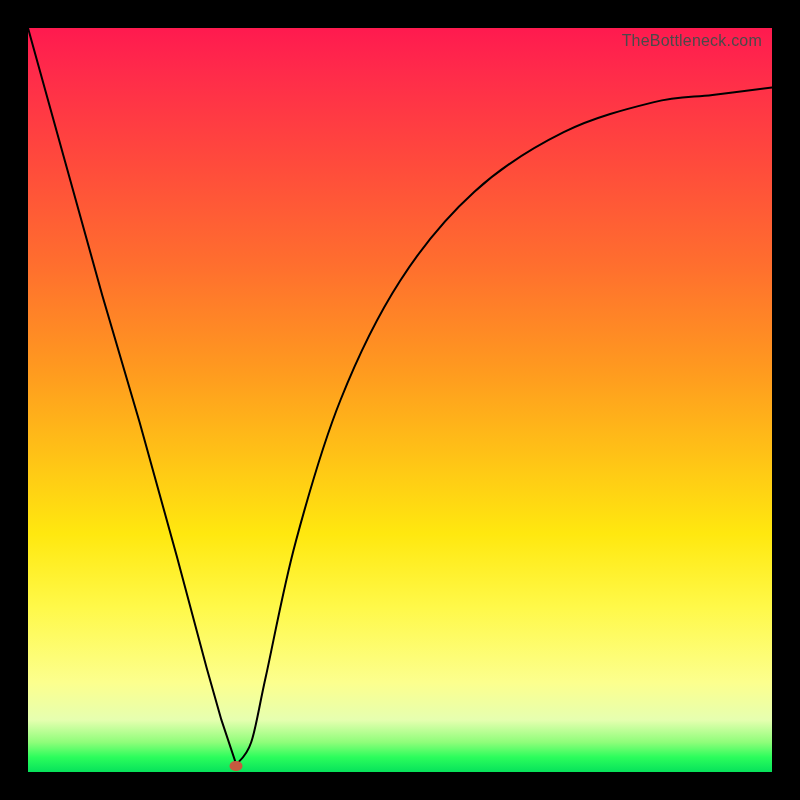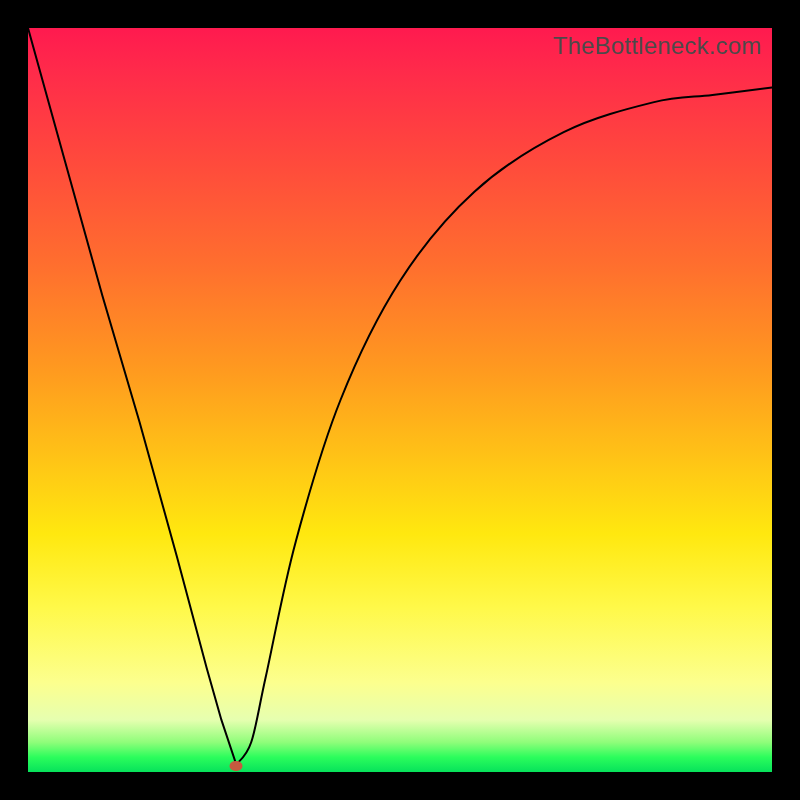--- a/index.html
+++ b/index.html
@@ -39,21 +39,21 @@
       #8ffd7a 96%,
       #2cfd5c 98%,
       #07e25b 100%
     );
   }
   .watermark {
     position: absolute;
     top: 4px;
     right: 10px;
     color: #4a4a4a;
-    font-size: 24px;
+    font-size: 16px;
     font-weight: 500;
     letter-spacing: 0.2px;
     user-select: none;
     pointer-events: none;
   }
   svg.curve {
     position: absolute;
     left: 0;
     top: 0;
     width: 744px;

